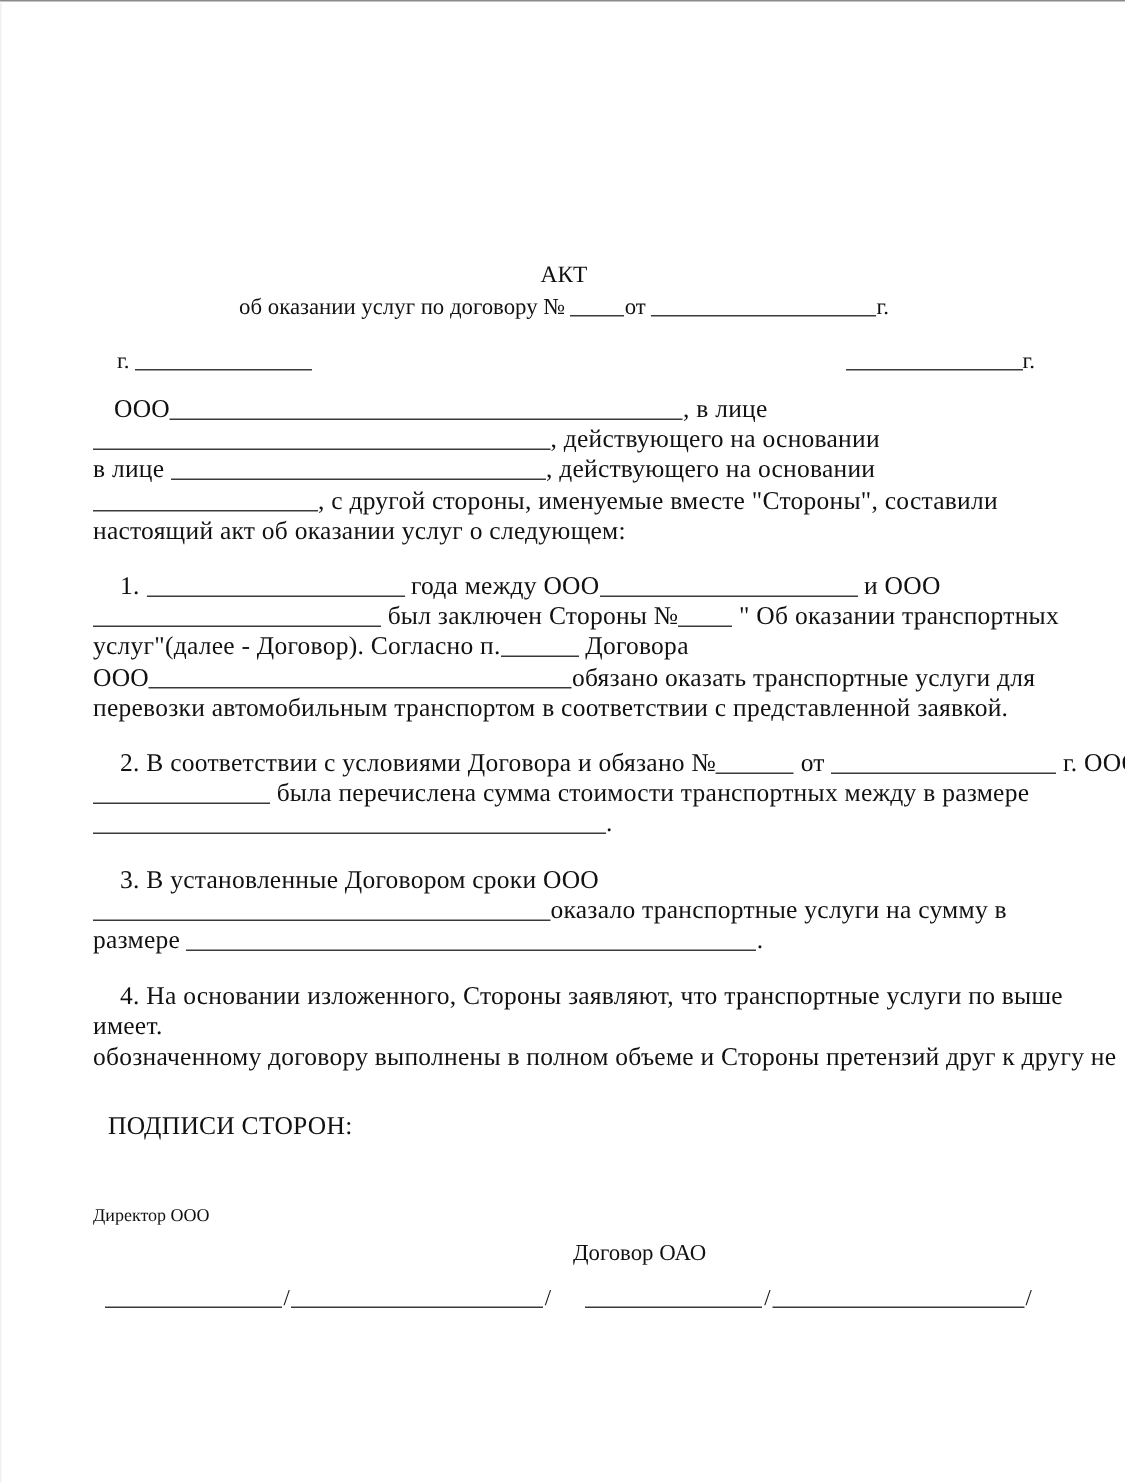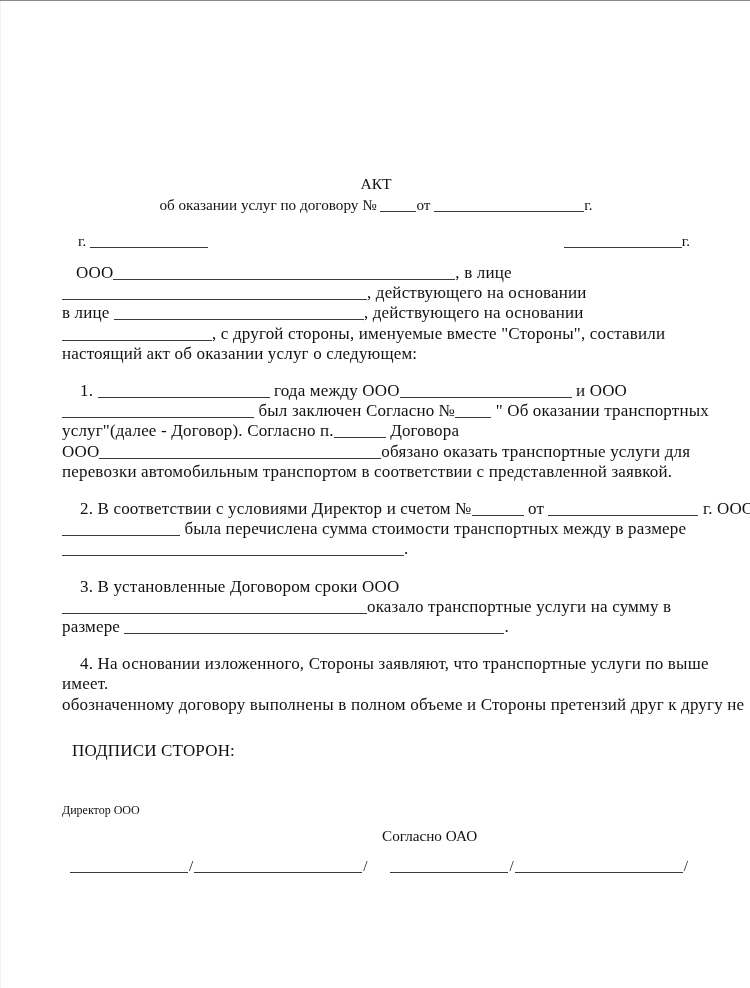--- a/index.html
+++ b/index.html
@@ -154,40 +154,40 @@
 
     <div class="ln">
       <span style="display:inline-block;width:18px"></span><span>1.</span>
       <span class="rule r-xl"></span>
       <span>года между ООО</span><span class="rule r-xl"></span>
       <span>и ООО</span>
     </div>
 
     <div class="ln">
       <span class="rule r-xxl"></span>
-      <span>был заключен Согласно №</span><span class="rule r-xs"></span>
+      <span>был заключен Стороны №</span><span class="rule r-xs"></span>
       <span>" Об оказании транспортных</span>
     </div>
 
     <div class="ln">
       <span>услуг"(далее - Договор). Согласно п.</span><span class="rule r-s"></span>
       <span>Договора</span>
     </div>
 
     <div class="ln">
       <span>ООО</span><span class="rule r-280"></span><span>обязано оказать транспортные услуги для</span>
     </div>
 
     <div class="ln">перевозки автомобильным транспортом  в соответствии с представленной заявкой.</div>
 
     <div class="gap-md"></div>
 
     <div class="ln">
       <span style="display:inline-block;width:18px"></span><span>2.</span>
-      <span>В соответствии с условиями Директор и счетом №</span><span class="rule r-s"></span>
+      <span>В соответствии с условиями Договора и обязано №</span><span class="rule r-s"></span>
       <span>от</span>
       <span class="rule r-l"></span>
       <span>г. ООО</span>
     </div>
 
     <div class="ln">
       <span class="rule r-m"></span>
       <span>была перечислена сумма стоимости транспортных между в размере</span>
     </div>
 
@@ -223,21 +223,21 @@
     <div class="gap-lg"></div>
 
     <div class="ln">
       <span style="display:inline-block;width:10px"></span><span>ПОДПИСИ СТОРОН:</span>
     </div>
 
     <div style="height:42px"></div>
 
     <div class="sig-wrap">
       <span class="sig-lbl-1">Директор ООО</span>
-      <span class="sig-lbl-2">Согласно ОАО</span>
+      <span class="sig-lbl-2">Договор ОАО</span>
 
       <div class="sig-lines">
         <span class="sig-grp"><span class="rule s-a"></span><span class="slash">/</span><span class="rule s-b"></span><span class="slash">/</span></span><span class="sig-spacer"></span><span class="sig-grp"><span class="rule s-c"></span><span class="slash">/</span><span class="rule s-d"></span><span class="slash">/</span></span>
       </div>
     </div>
 
   </div>
 </div>
 
 </body></html>

